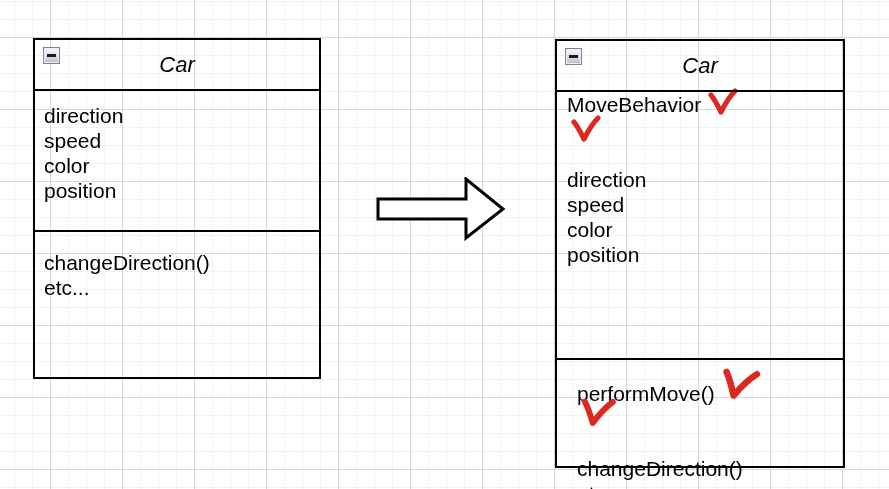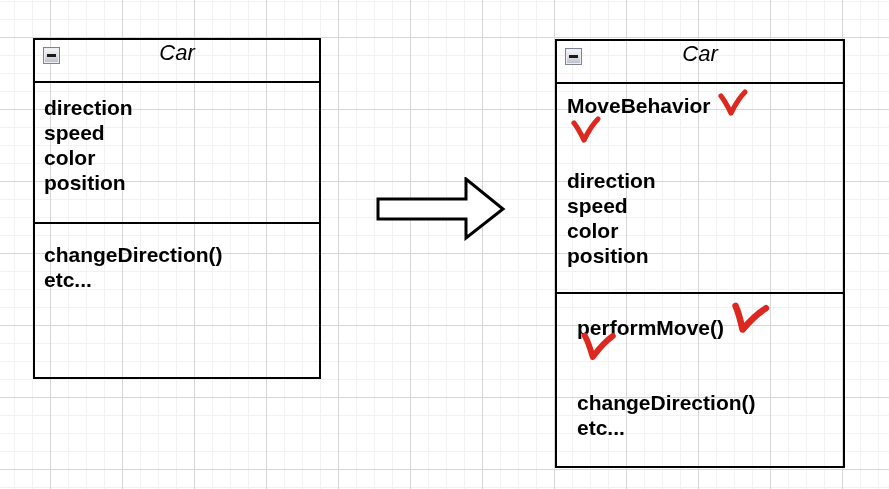--- a/index.html
+++ b/index.html
@@ -24,24 +24,24 @@
   .uml-box {
     position: absolute;
     border: 2.5px solid var(--shape-border, #000);
     background: transparent;
   }
   .uml-box.left  { left: 33px;  top: 38px; width: 288px; height: 341px; }
   .uml-box.right { left: 555px; top: 39px; width: 290px; height: 429px; }
 
   .title-bar {
     position: relative;
-    height: 43px;
+    height: 51px;
     border-bottom: 2px solid var(--shape-border, #000);
     display: flex;
-    align-items: flex-start;
+    align-items: center;
     justify-content: center;
   }
   .class-title {
     font-size: 22px;
     font-style: italic;
   }
 
   .collapse-btn {
     position: absolute;
     left: 8px; top: 7px;
@@ -52,31 +52,30 @@
     display: flex;
     align-items: center;
     justify-content: center;
     cursor: pointer;
   }
   .minus-glyph { width: 9px; height: 2.5px; background: #1a1a1a; }
 
   .compartment { padding-left: 9px; }
   .attrs-left    { height: 141px; border-bottom: 2px solid var(--shape-border, #000); padding-top: 12px; }
   .methods-left  { height: 150px; padding-top: 18px; }
-  .attrs-right   { height: 210px; border-bottom: 2px solid var(--shape-border, #000); padding-top: 9px;  padding-left: 10px; }
+  .attrs-right   { height: 268px; border-bottom: 2px solid var(--shape-border, #000);  padding-left: 10px; }
   .methods-right { height: 169px; padding-top: 21px; padding-left: 20px; }
 
   .row {
     display: flex;
     align-items: flex-start;
     height: 25px;
     font-size: 21px;
     line-height: 25px;
     white-space: nowrap;
-    font-weight: bold;
   }
 
   .check { flex: none; margin-left: 7px; }
   .check svg { display: block; overflow: visible; }
   .ck1 { margin-top: -4px; }
   .ck2 { margin-top: -2px; margin-left: 4px; }
   .ck3 { margin-top: -11px; margin-left: 9px; }
   .ck3 svg { transform: rotate(14deg) scale(1.25); transform-origin: 50% 50%; }
   .ck4 { margin-top: -8px; margin-left: 5px; }
   .ck4 svg { transform: rotate(10deg) scale(1.15); transform-origin: 50% 50%; }

